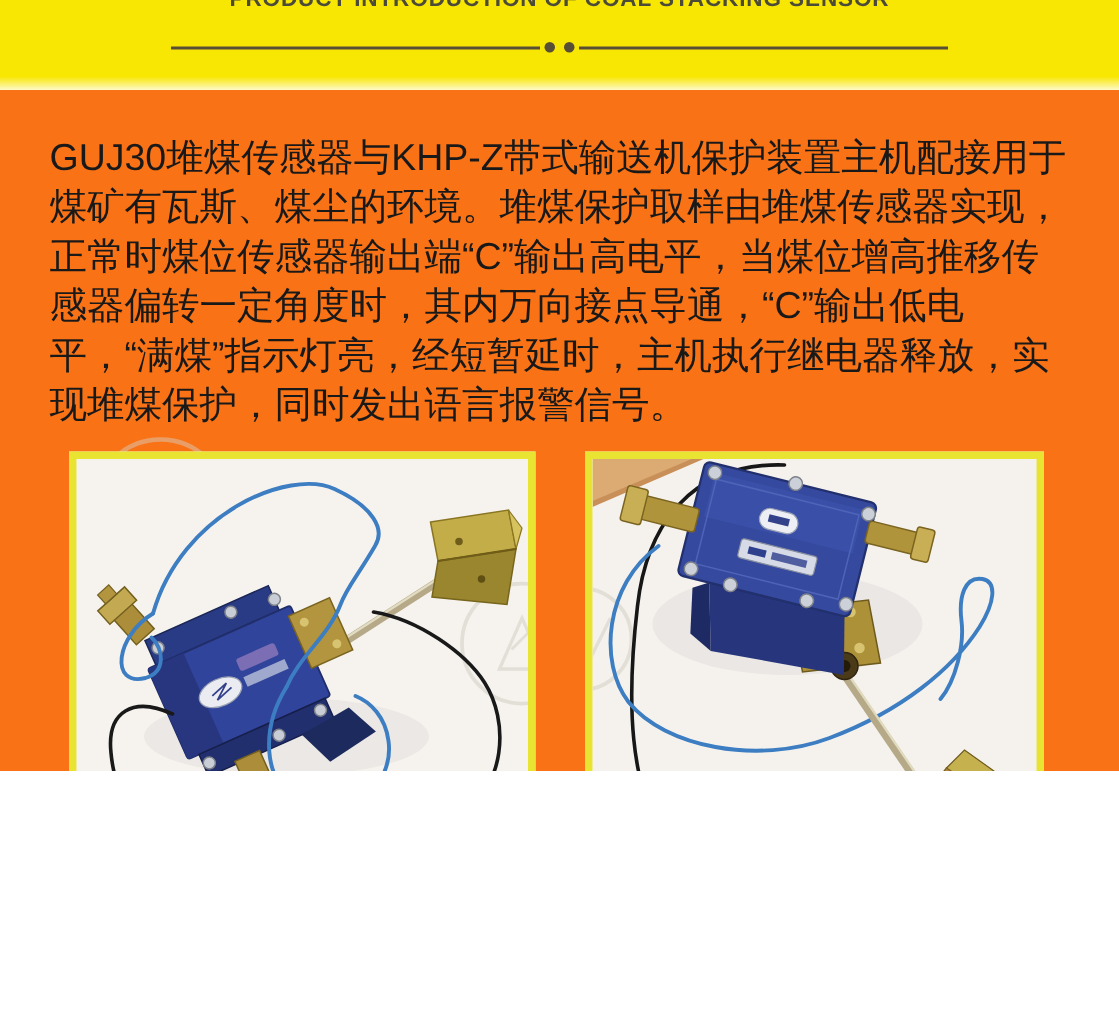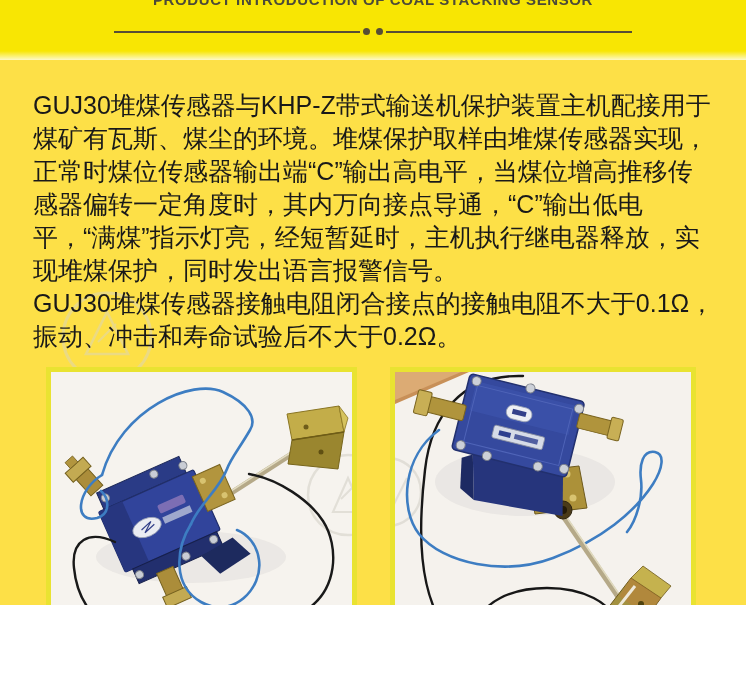--- a/index.html
+++ b/index.html
@@ -1,20 +1,20 @@
 <!DOCTYPE html>
 <html><head>
 <meta charset="utf-8">
 <style>
   html,body{margin:0;padding:0;background:#ffffff;}
   .page{
     position:relative;
-    width:746px;height:605px;
+    width:746px;height:514px;
     margin:0 auto;
-    background:#fde047;
+    background:#f97316;
     overflow:hidden;
     font-family:"Liberation Sans","DejaVu Sans",sans-serif;
   }
   
   .banner{
     position:relative;
     height:60px;
     background:#f8e603;
     overflow:hidden;
   }
@@ -95,21 +95,20 @@
 
     <svg class="wm-logo" viewBox="0 0 118 118">
       <circle cx="59" cy="59" r="44" fill="none" stroke="#d6d4cc" stroke-width="3"></circle>
       <polygon points="38,76 59,34 80,76" fill="none" stroke="#d6d4cc" stroke-width="2.6"></polygon>
       <path d="M50,64 L68,46" stroke="#d6d4cc" stroke-width="2.2" fill="none"></path>
       <path d="M44,92 h30" stroke="#dddbd4" stroke-width="3" fill="none"></path>
     </svg>
 
     <div class="intro">
       <p>GUJ30堆煤传感器与KHP-Z带式输送机保护装置主机配接用于煤矿有瓦斯、煤尘的环境。堆煤保护取样由堆煤传感器实现，正常时煤位传感器输出端“C”输出高电平，当煤位增高推移传感器偏转一定角度时，其内万向接点导通，“C”输出低电平，“满煤”指示灯亮，经短暂延时，主机执行继电器释放，实现堆煤保护，同时发出语言报警信号。</p>
-      <p>GUJ30堆煤传感器接触电阻闭合接点的接触电阻不大于0.1Ω，振动、冲击和寿命试验后不大于0.2Ω。</p>
     </div>
 
     <div class="photos">
 
       <figure class="photo left" style="margin:0">
         <svg width="301" height="280" viewBox="0 0 301 280">
           <rect x="0" y="0" width="301" height="280" fill="#f6f3ee"></rect>
 
           <g opacity="0.5">
             <circle cx="297" cy="123" r="40" fill="none" stroke="#cfccc2" stroke-width="2.5"></circle>

